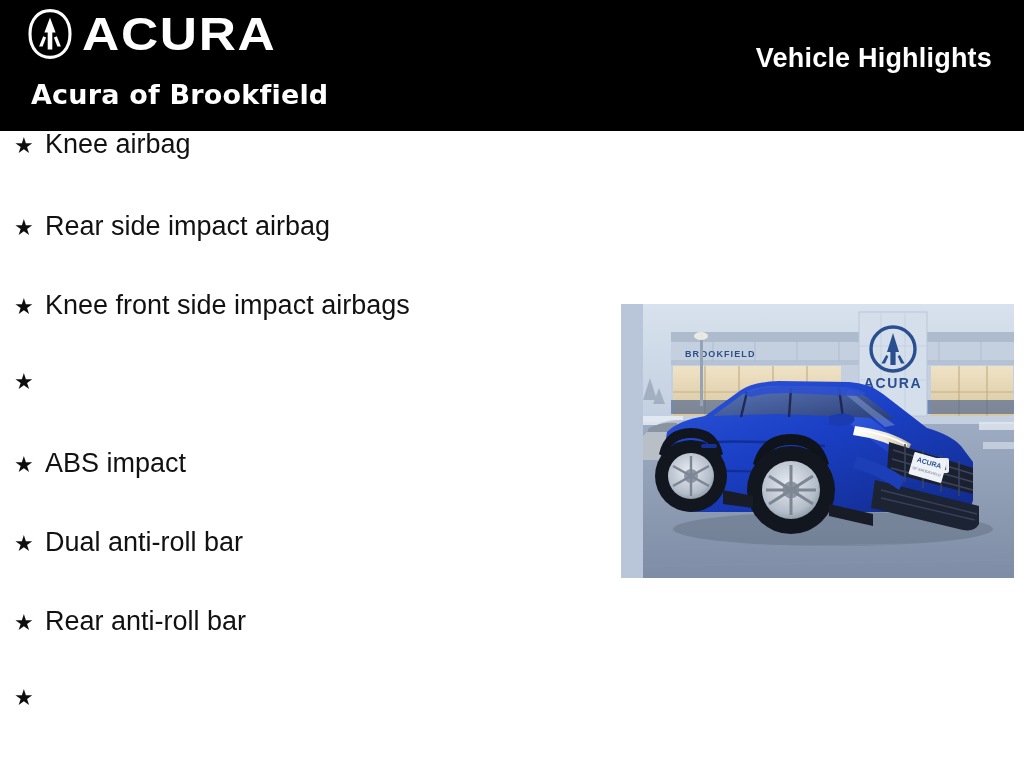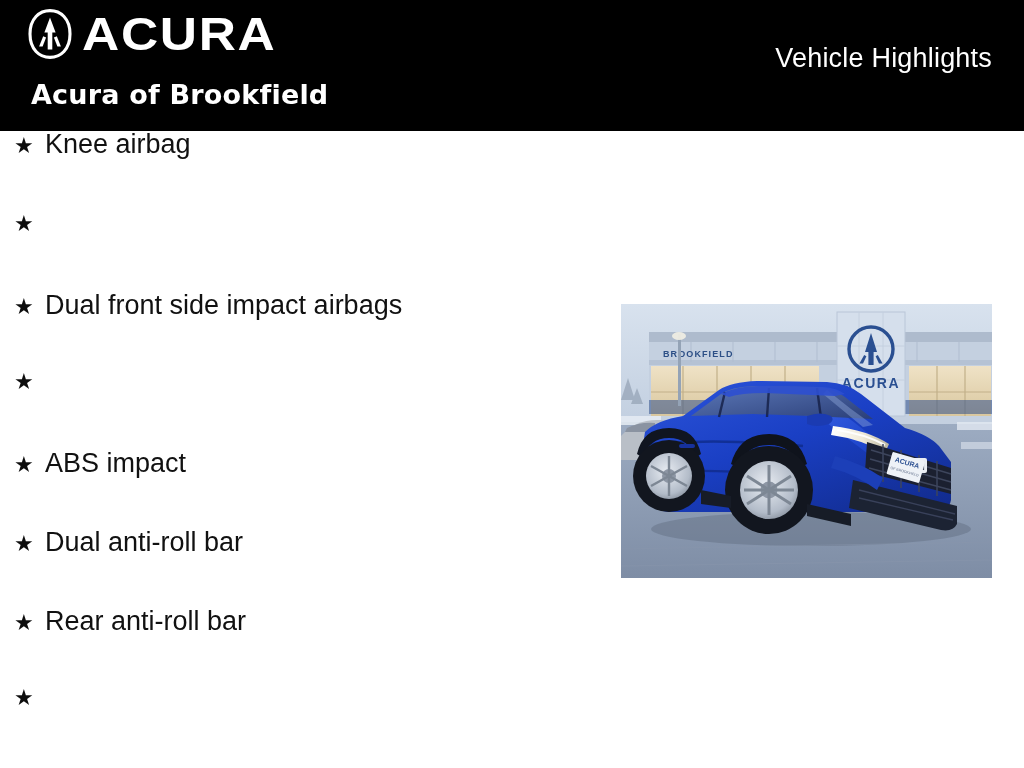--- a/index.html
+++ b/index.html
@@ -62,21 +62,21 @@
     margin-left: 4px;
     white-space: nowrap;
   }
   .header-title {
     position: absolute;
     right: 32px;
     top: 45px;
     color: #ffffff;
     font-family: "Liberation Sans", sans-serif;
     font-size: 27px;
-    font-weight: normal;
+    font-weight: bold;
     letter-spacing: 0.2px;
     line-height: 1;
     white-space: nowrap;
   }
 
   
   .feature-list {
     position: absolute;
     left: 0;
     top: 131px;
@@ -114,20 +114,21 @@
 
   
   .vehicle-photo {
     position: absolute;
     left: 621px;
     top: 304px;
     width: 371px;
     height: 274px;
     overflow: hidden;
     background: #b9c6da;
+    padding-left: 22px;
   }
   .vehicle-photo svg {
     display: block;
     width: 371px;
     height: 274px;
   }
 </style>
 </head>
 <body>
 
@@ -161,25 +162,26 @@
 
 <ul class="feature-list">
 
   <li class="feature-item">
     <span class="bullet-star">★</span>
     <span class="feature-label">Knee airbag</span>
   </li>
 
   <li class="feature-item">
     <span class="bullet-star">★</span>
-  </li>
-
-  <li class="feature-item">
-    <span class="bullet-star">★</span>
-    <span class="feature-label">Dual front side impact airbags</span>
+    <span class="feature-label">Rear side impact airbag</span>
+  </li>
+
+  <li class="feature-item">
+    <span class="bullet-star">★</span>
+    <span class="feature-label">Knee front side impact airbags</span>
   </li>
 
   <li class="feature-item">
     <span class="bullet-star">★</span>
   </li>
 
   <li class="feature-item">
     <span class="bullet-star">★</span>
     <span class="feature-label">ABS impact</span>
   </li>

